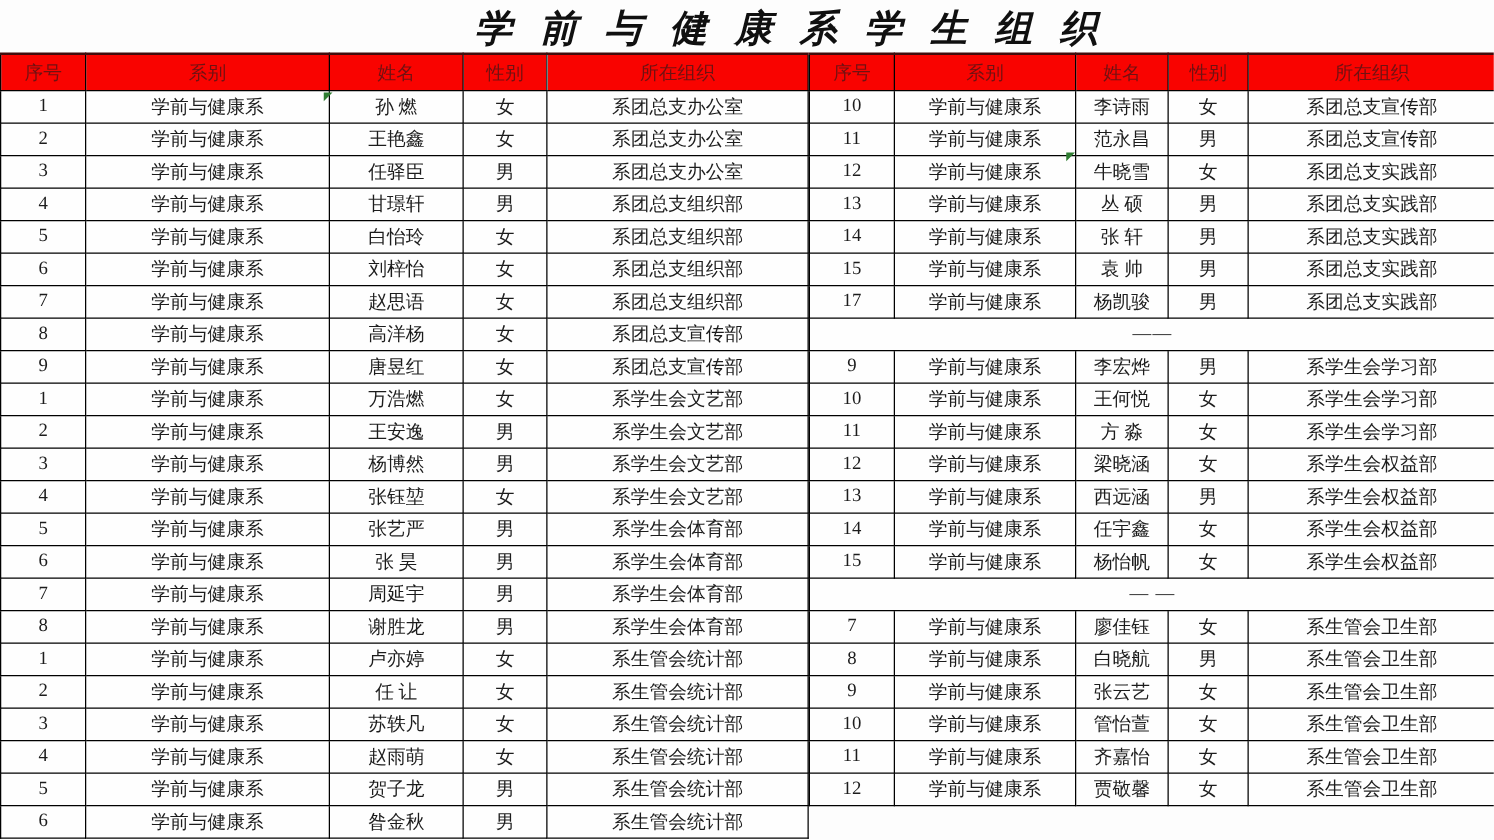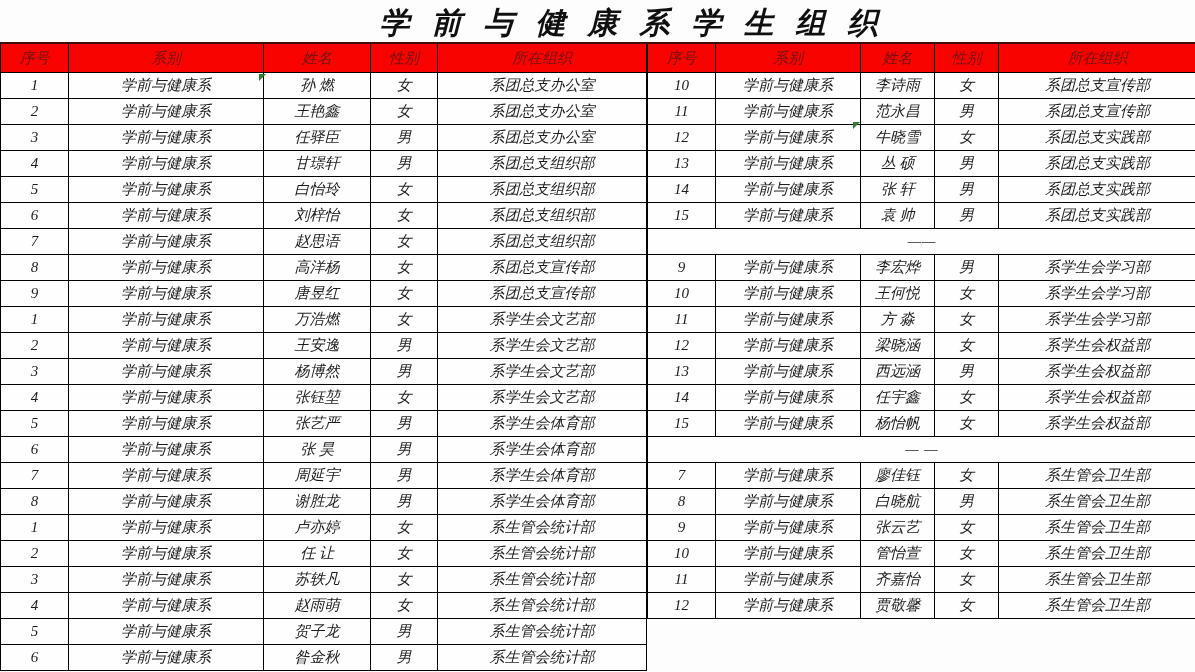--- a/index.html
+++ b/index.html
@@ -21,21 +21,20 @@
     height:42px;box-sizing:border-box;padding-top:3px;
     text-align:center;font-size:30px;font-weight:700;font-style:italic;
     letter-spacing:22px;white-space:nowrap;color:#101010;
     transform:translateX(42px);
     font-family:"DejaVu Serif","Liberation Serif",serif;
   }
   .tables{display:flex;align-items:flex-start;}
   table{
     border-collapse:collapse;table-layout:fixed;
     border-top:2px solid var(--top-border);
-    font-style:italic;
   }
   table.left-table{width:646px;}
   table.right-table{width:549px;}
   th,td{
     border:1px solid var(--grid);
     text-align:center;vertical-align:middle;
     overflow:hidden;white-space:nowrap;
     font-size:15px;padding:0;
   }
   thead th{
@@ -303,20 +302,27 @@
           <td>系团总支实践部</td>
         </tr>
         <tr>
           <td>15</td>
           <td>学前与健康系</td>
           <td>袁 帅</td>
           <td>男</td>
           <td>系团总支实践部</td>
         </tr>
         <tr>
+          <td>17</td>
+          <td>学前与健康系</td>
+          <td>杨凯骏</td>
+          <td>男</td>
+          <td>系团总支实践部</td>
+        </tr>
+        <tr>
           <td colspan="5" class="dash-cell">——</td>
         </tr>
         <tr>
           <td>9</td>
           <td>学前与健康系</td>
           <td>李宏烨</td>
           <td>男</td>
           <td>系学生会学习部</td>
         </tr>
         <tr>

